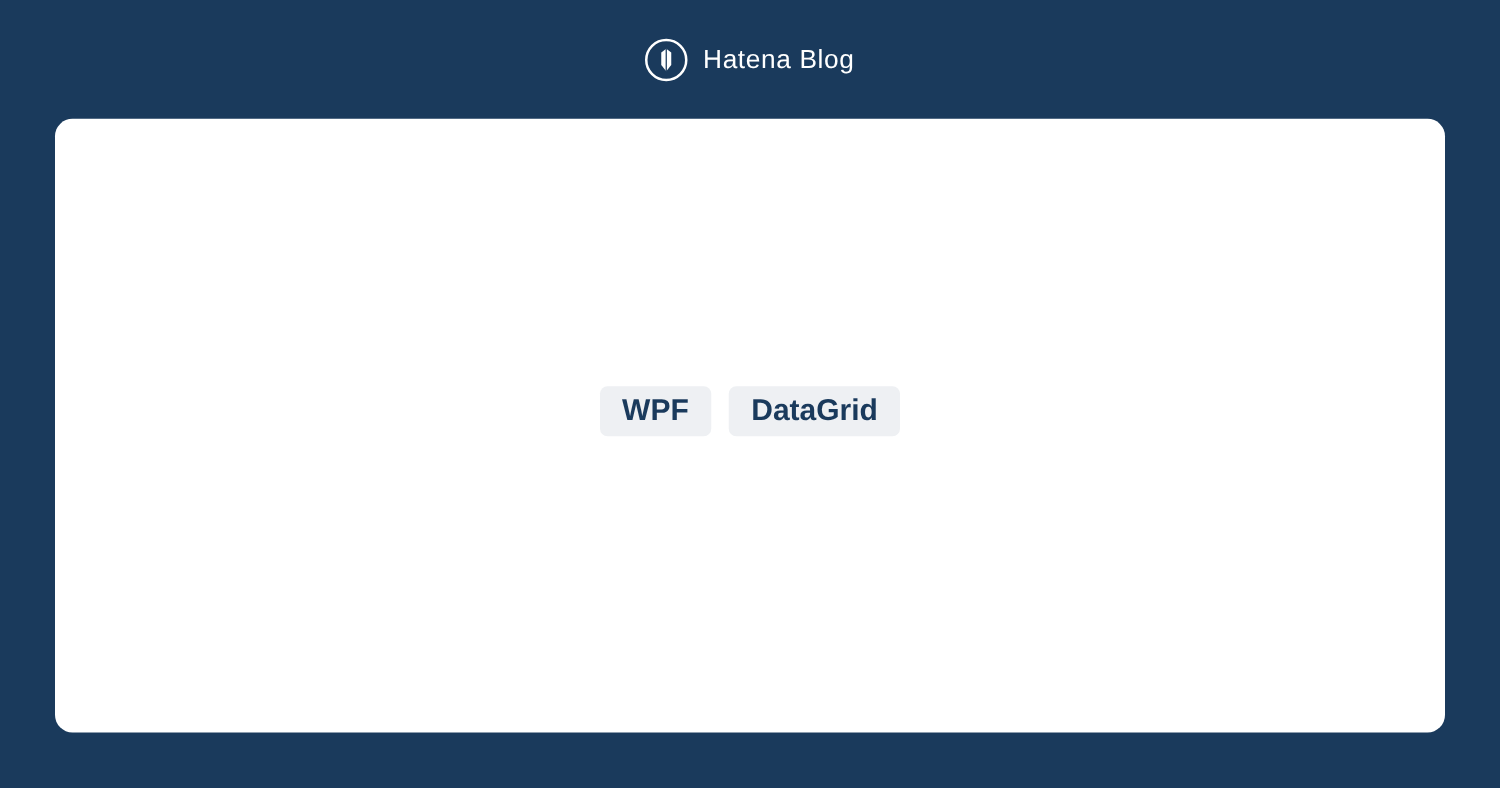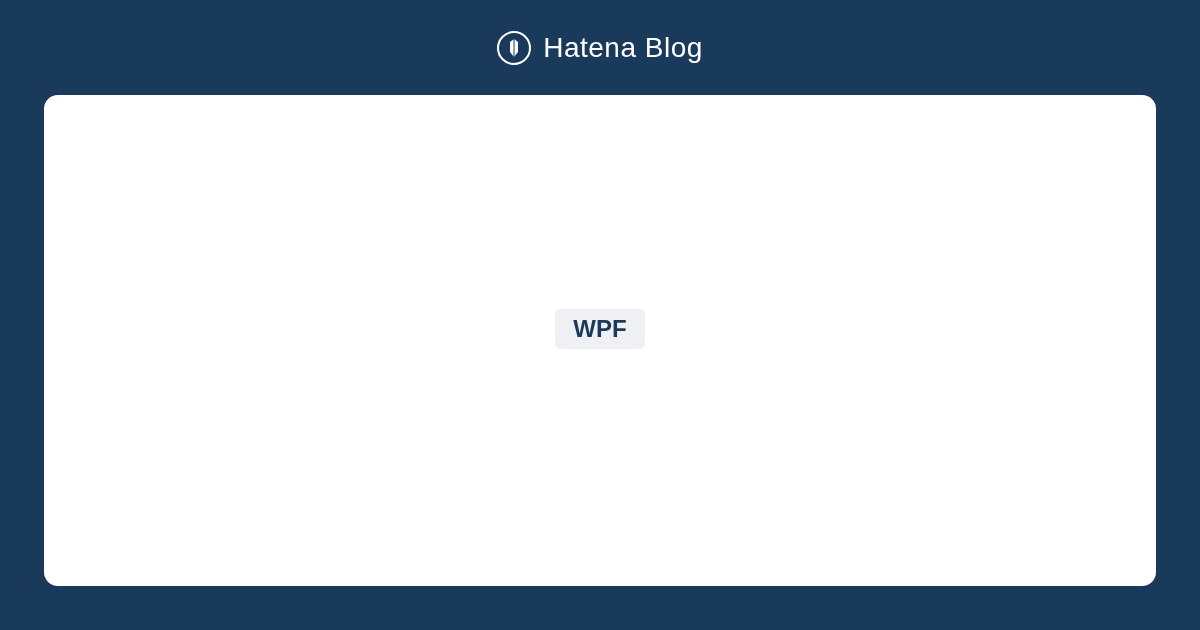--- a/index.html
+++ b/index.html
@@ -30,21 +30,21 @@
       display: flex;
       align-items: center;
       justify-content: center;
     }
     .logo-icon svg {
       width: 16px;
       height: 20px;
     }
     .brand-text {
       color: #ffffff;
-      font-size: 28px;
+      font-size: 21px;
       font-weight: 500;
       letter-spacing: 0.5px;
     }
     .card {
       flex: 1;
       margin: 0 44px 44px 44px;
       background: #ffffff;
       border-radius: 14px;
       display: flex;
       flex-direction: column;
@@ -89,14 +89,15 @@
       <path d="M8 1 L4 4 L4 14 L8 19 L12 14 L12 4 Z" fill="#ffffff" stroke="none"></path>
       <path d="M8 1 L8 19" stroke="#1a3a5c" stroke-width="1"></path>
     </svg>
   </span>
   <span class="brand-text">Hatena Blog</span>
 </div>
 
 <div class="card">
   <div class="tags">
     <span class="tag">WPF</span>
+    <span class="tag">DataGrid</span>
   </div>
 </div>
 
 </body></html>

